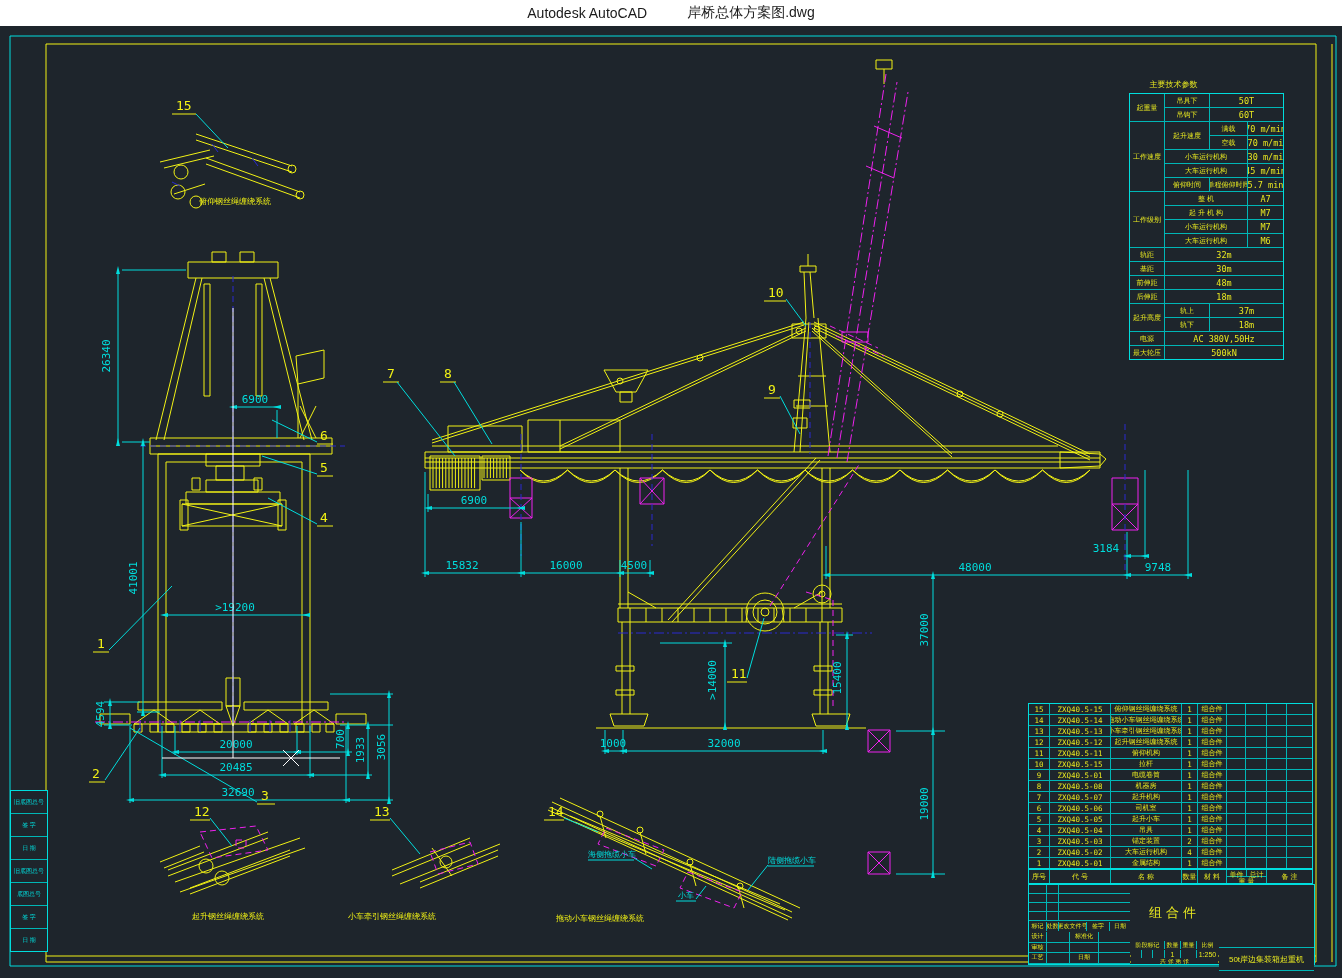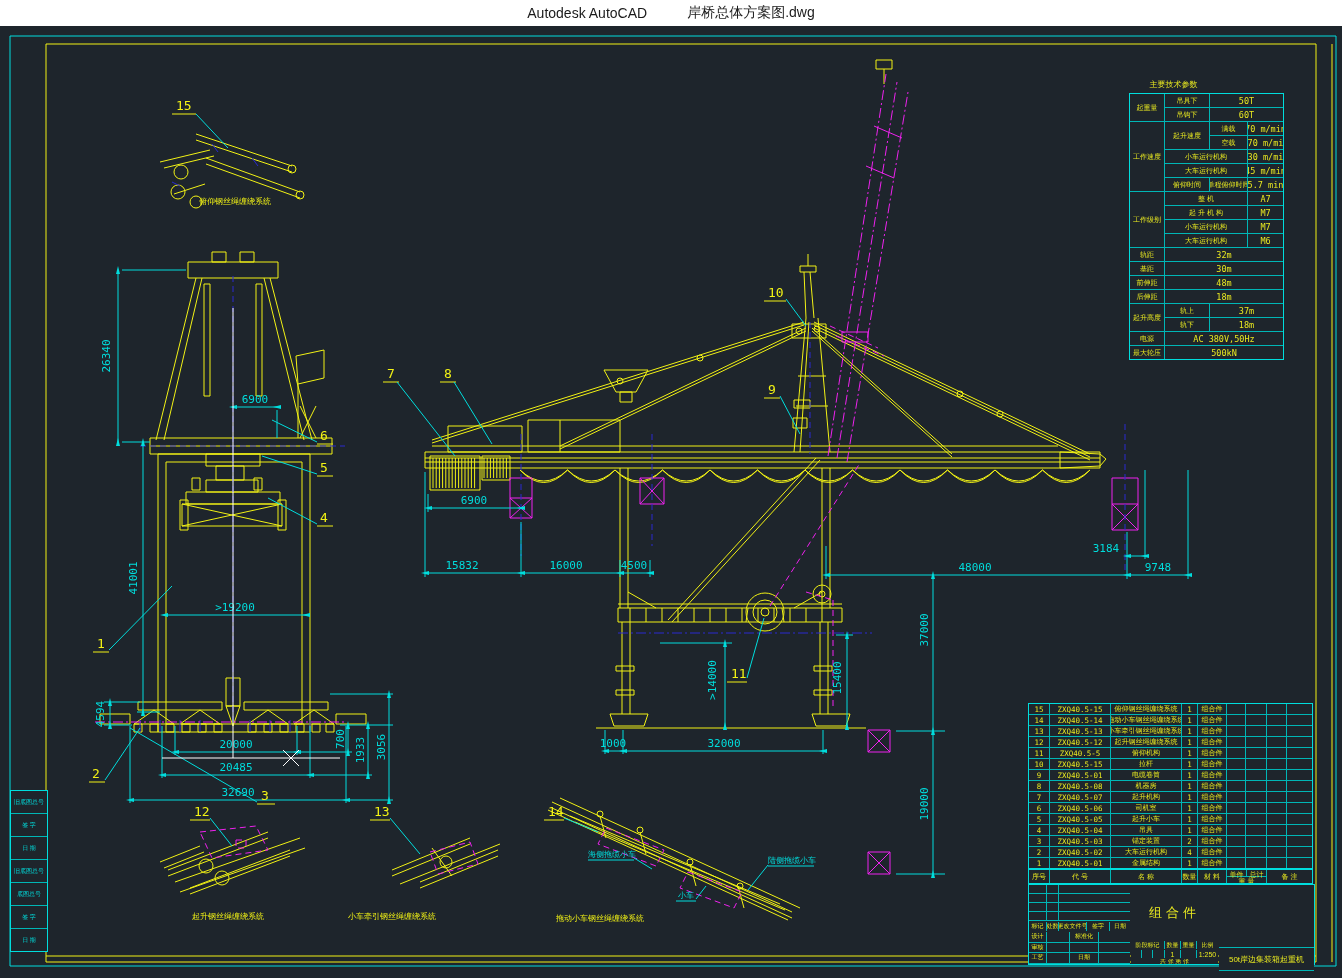--- a/index.html
+++ b/index.html
@@ -634,21 +634,21 @@
         <div class="no">12</div>
         <div class="code">ZXQ40.5-12</div>
         <div class="name">起升钢丝绳缠绕系统</div>
         <div class="qty">1</div>
         <div class="mat">组合件</div>
         <div class="e1"></div>
         <div class="e2"></div>
         <div class="e3"></div>
         <div class="e4"></div>
         <div class="no">11</div>
-        <div class="code">ZXQ40.5-5</div>
+        <div class="code">ZXQ40.5-11</div>
         <div class="name">俯仰机构</div>
         <div class="qty">1</div>
         <div class="mat">组合件</div>
         <div class="e1"></div>
         <div class="e2"></div>
         <div class="e3"></div>
         <div class="e4"></div>
         <div class="no">10</div>
         <div class="code">ZXQ40.5-15</div>
         <div class="name">拉杆</div>

